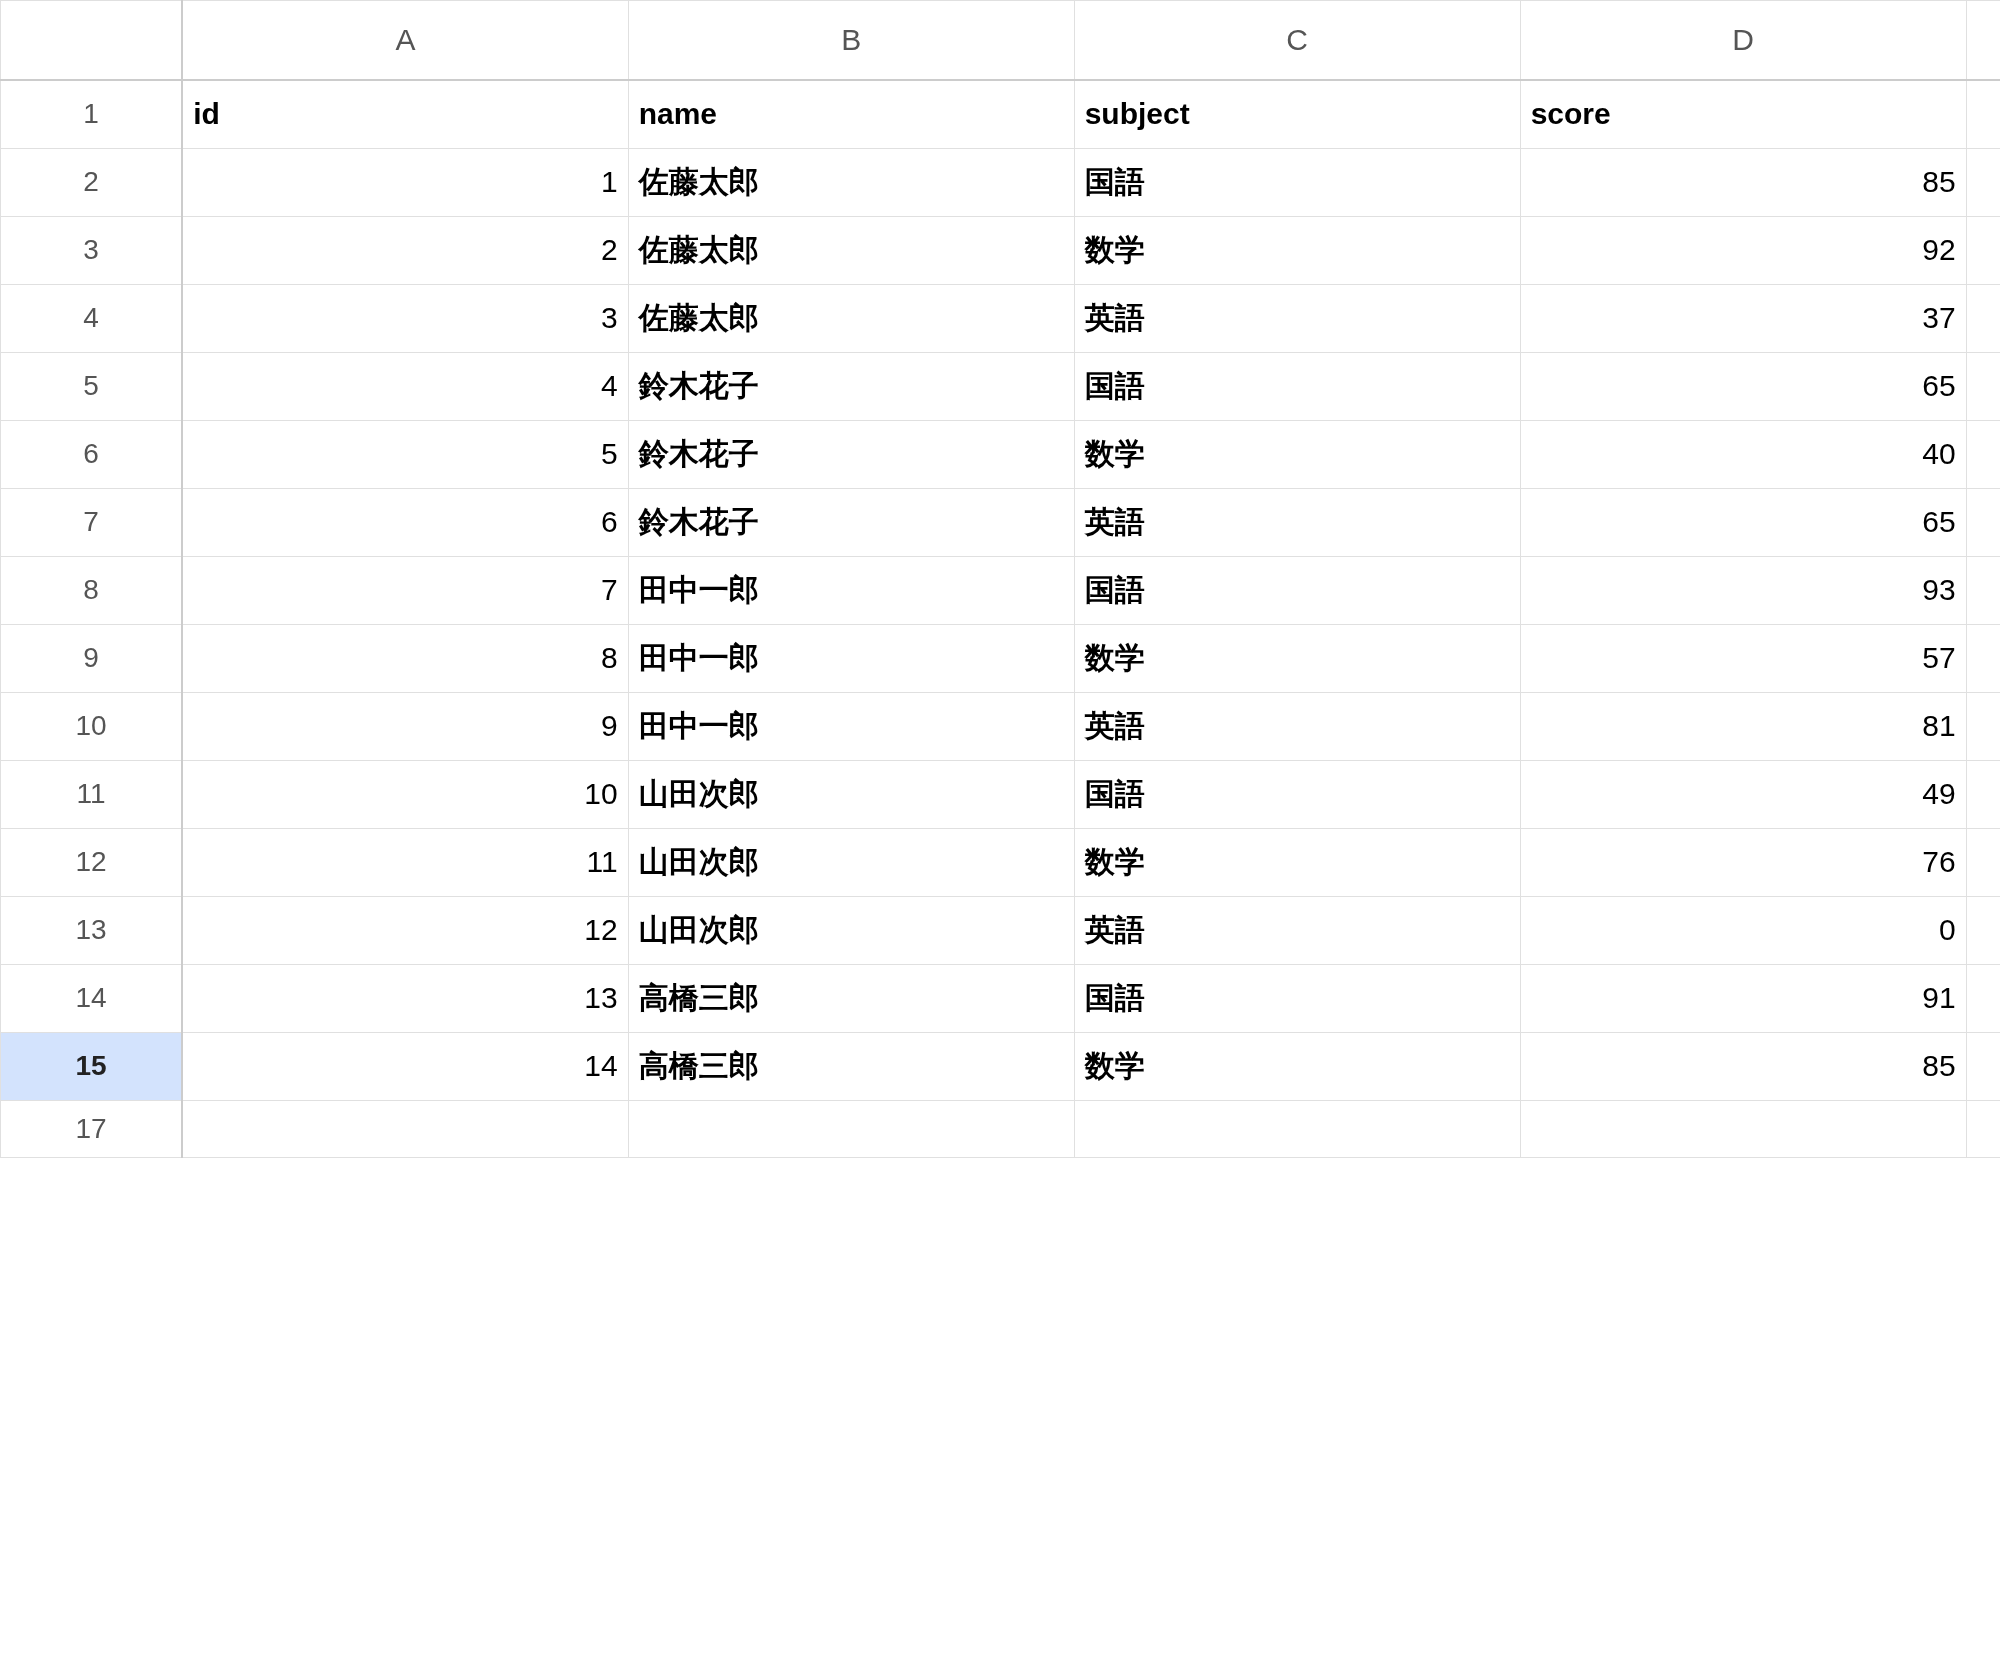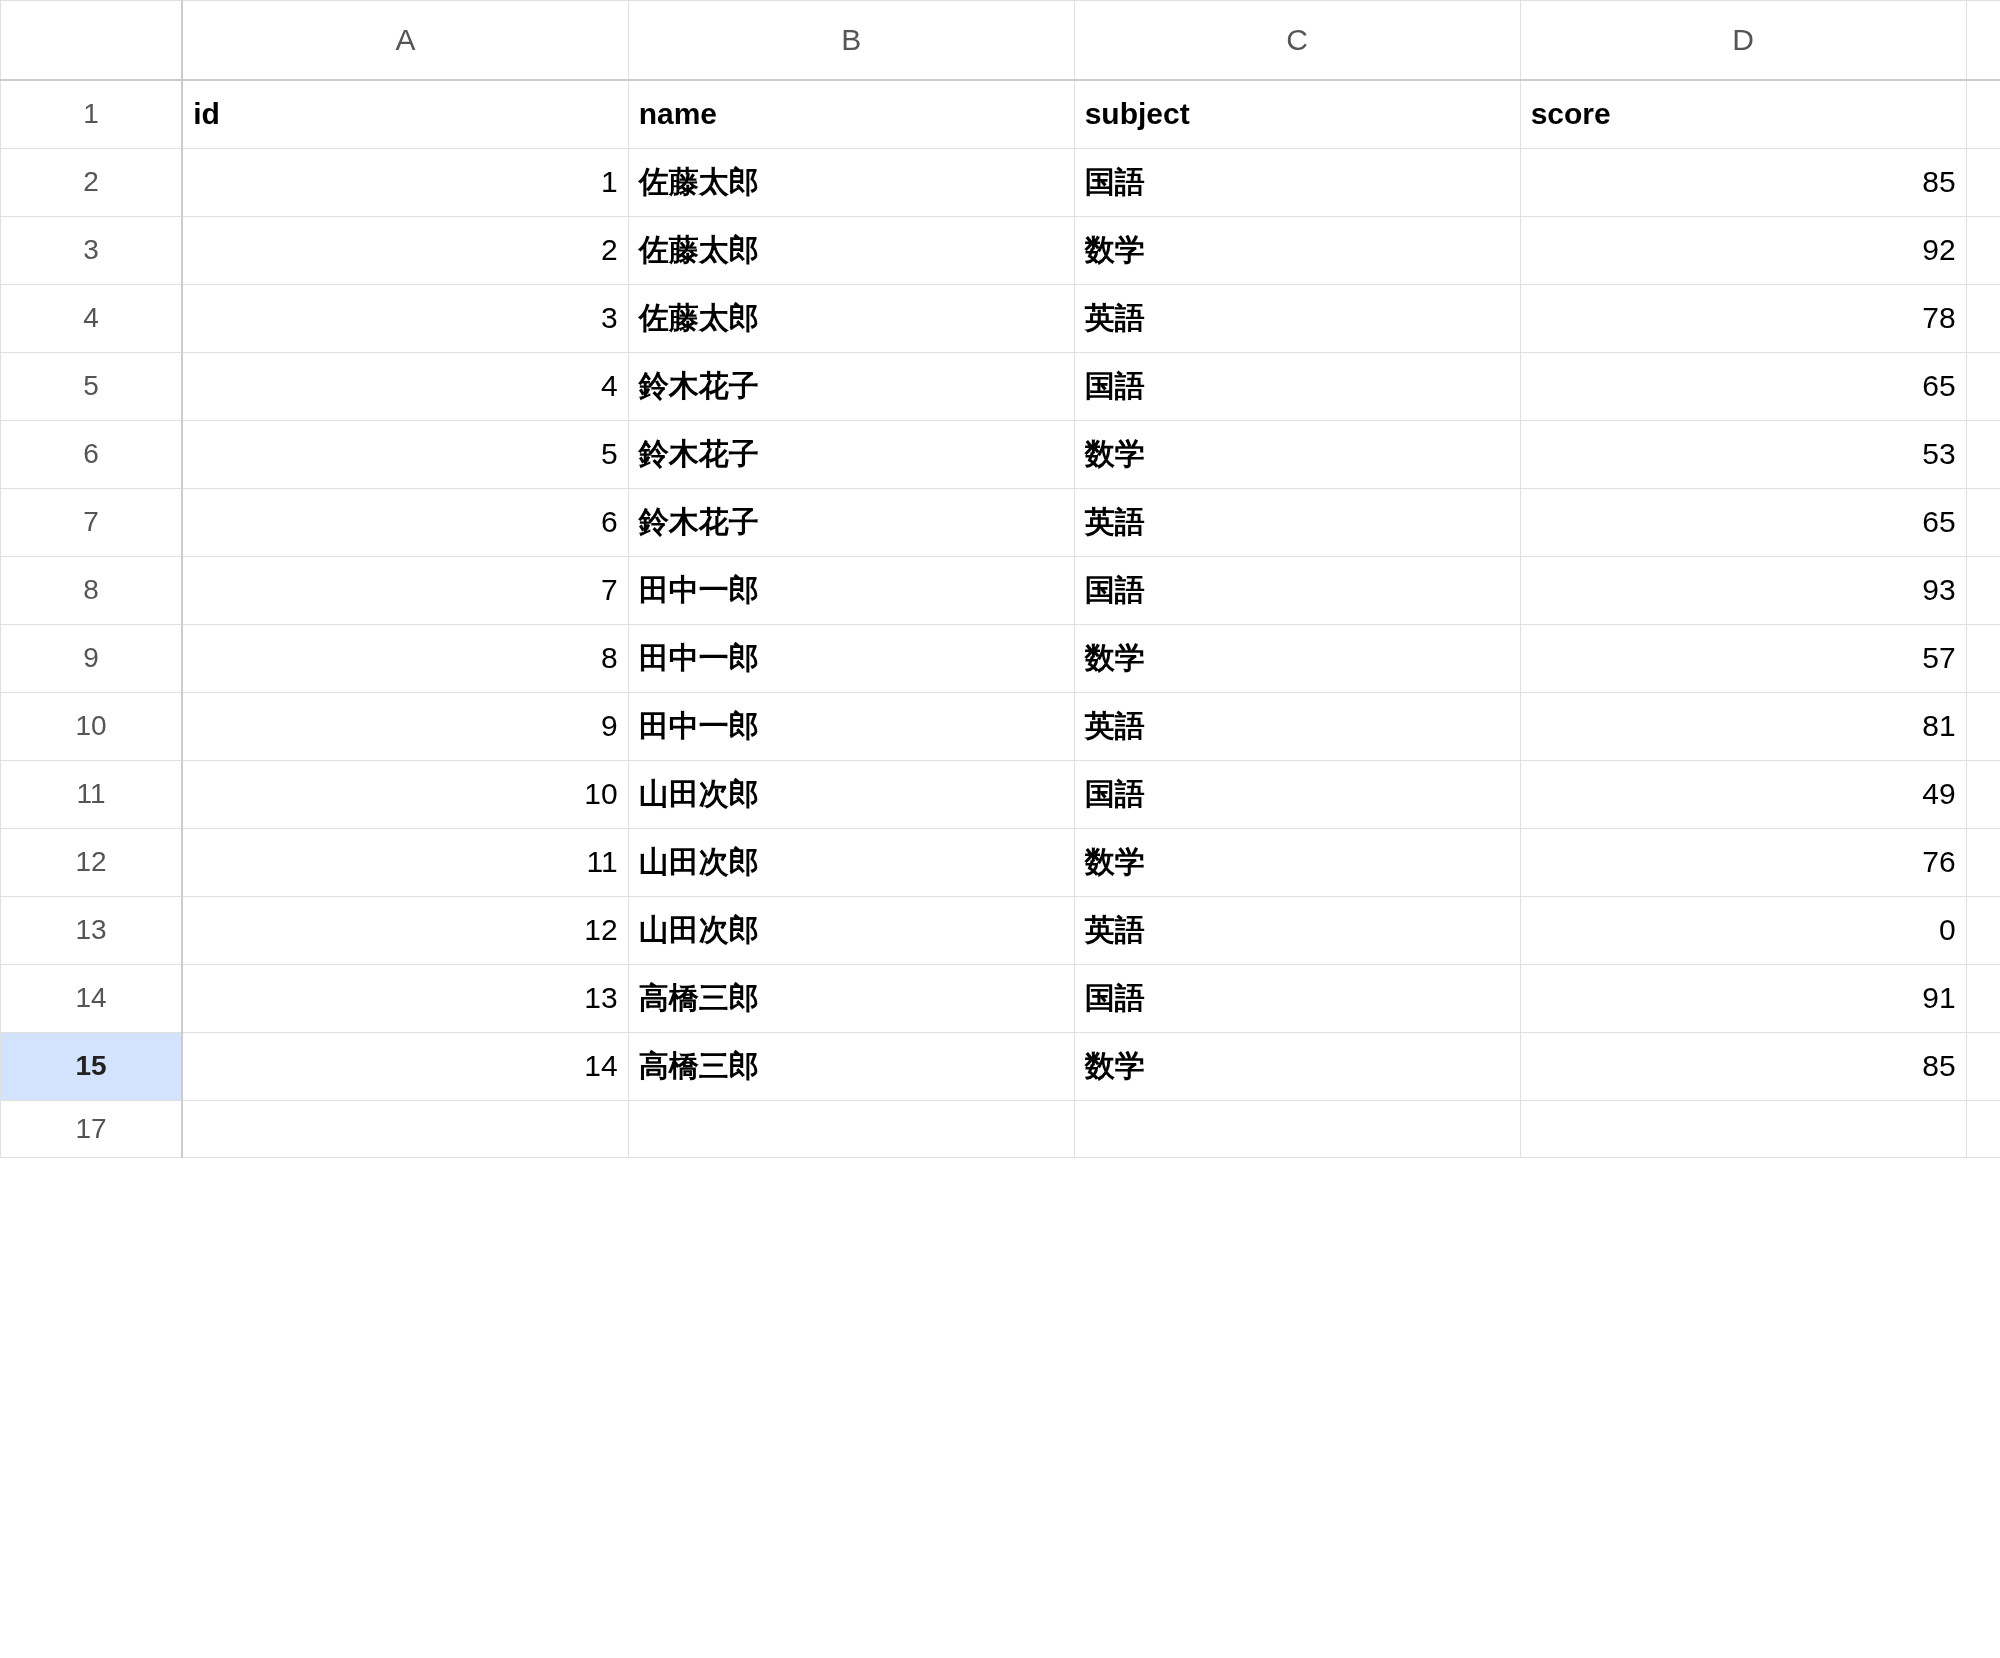--- a/index.html
+++ b/index.html
@@ -100,39 +100,39 @@
     <div class="cell data txt c-C">数学</div>
     <div class="cell data num c-D">92</div>
     <div class="cell data c-E"></div>
   </div>
 
   <div class="row">
     <div class="cell row-header">4</div>
     <div class="cell data num c-A">3</div>
     <div class="cell data txt c-B">佐藤太郎</div>
     <div class="cell data txt c-C">英語</div>
-    <div class="cell data num c-D">78</div>
+    <div class="cell data num c-D">37</div>
     <div class="cell data c-E"></div>
   </div>
 
   <div class="row">
     <div class="cell row-header">5</div>
     <div class="cell data num c-A">4</div>
     <div class="cell data txt c-B">鈴木花子</div>
     <div class="cell data txt c-C">国語</div>
     <div class="cell data num c-D">65</div>
     <div class="cell data c-E"></div>
   </div>
 
   <div class="row">
     <div class="cell row-header">6</div>
     <div class="cell data num c-A">5</div>
     <div class="cell data txt c-B">鈴木花子</div>
     <div class="cell data txt c-C">数学</div>
-    <div class="cell data num c-D">53</div>
+    <div class="cell data num c-D">40</div>
     <div class="cell data c-E"></div>
   </div>
 
   <div class="row">
     <div class="cell row-header">7</div>
     <div class="cell data num c-A">6</div>
     <div class="cell data txt c-B">鈴木花子</div>
     <div class="cell data txt c-C">英語</div>
     <div class="cell data num c-D">65</div>
     <div class="cell data c-E"></div>

